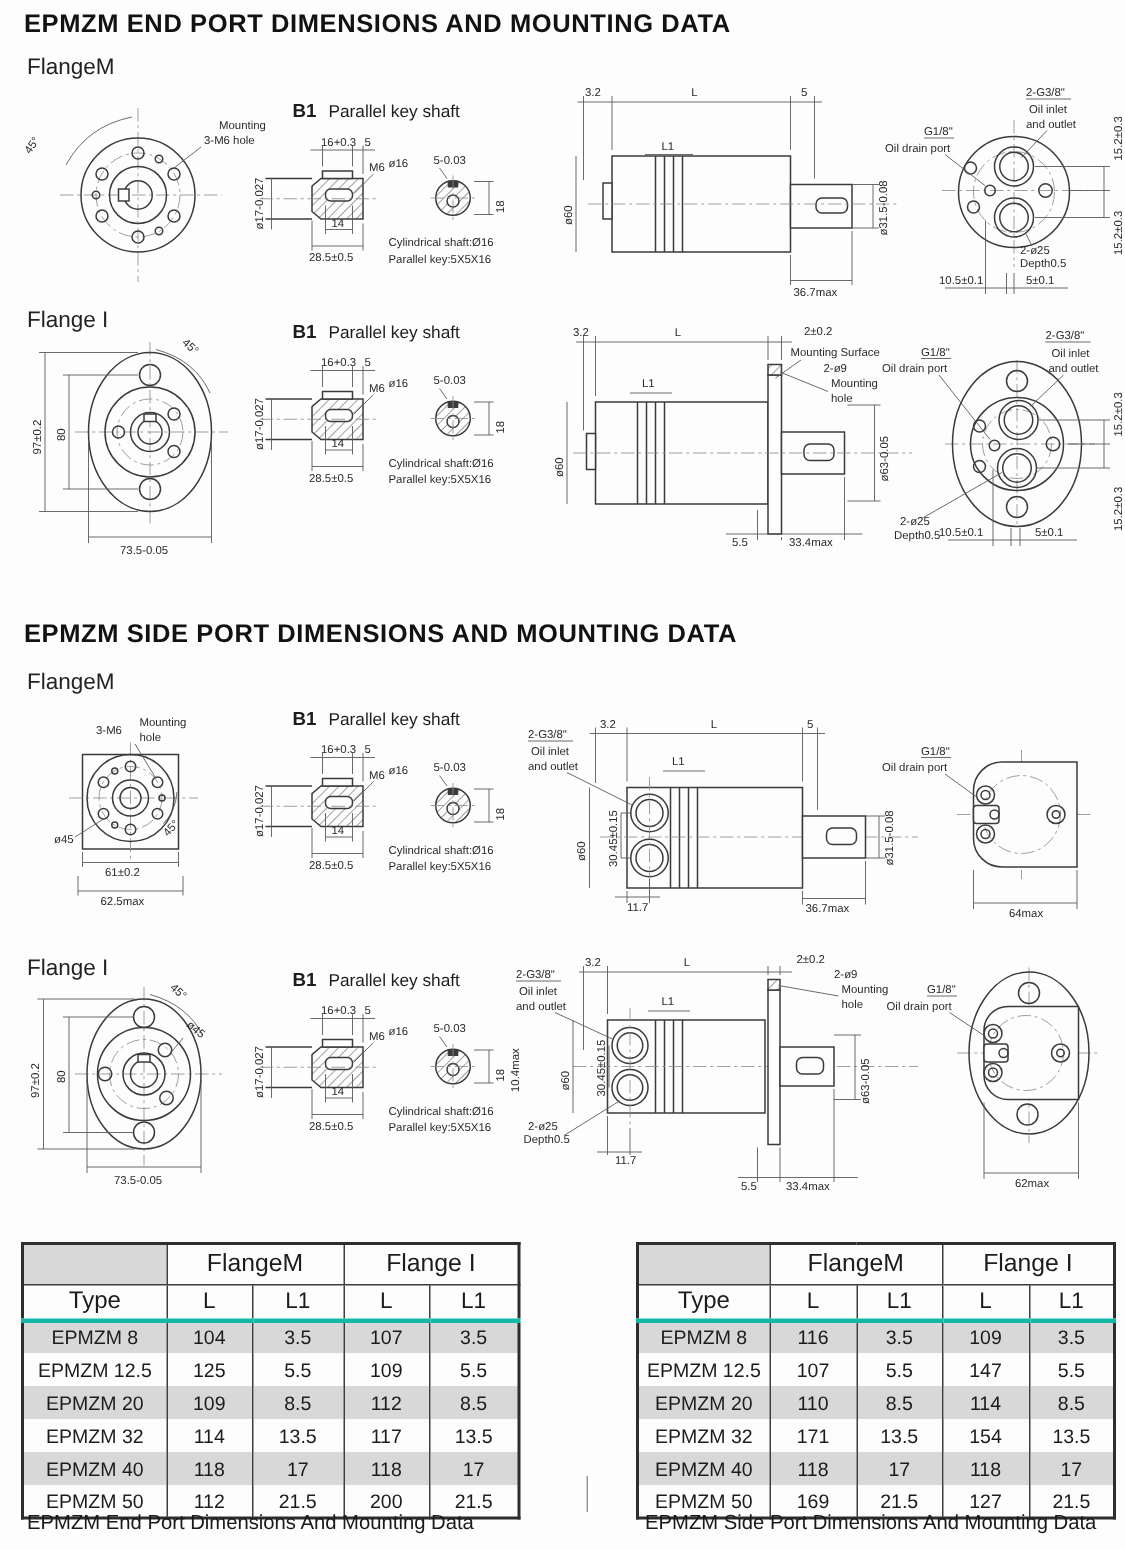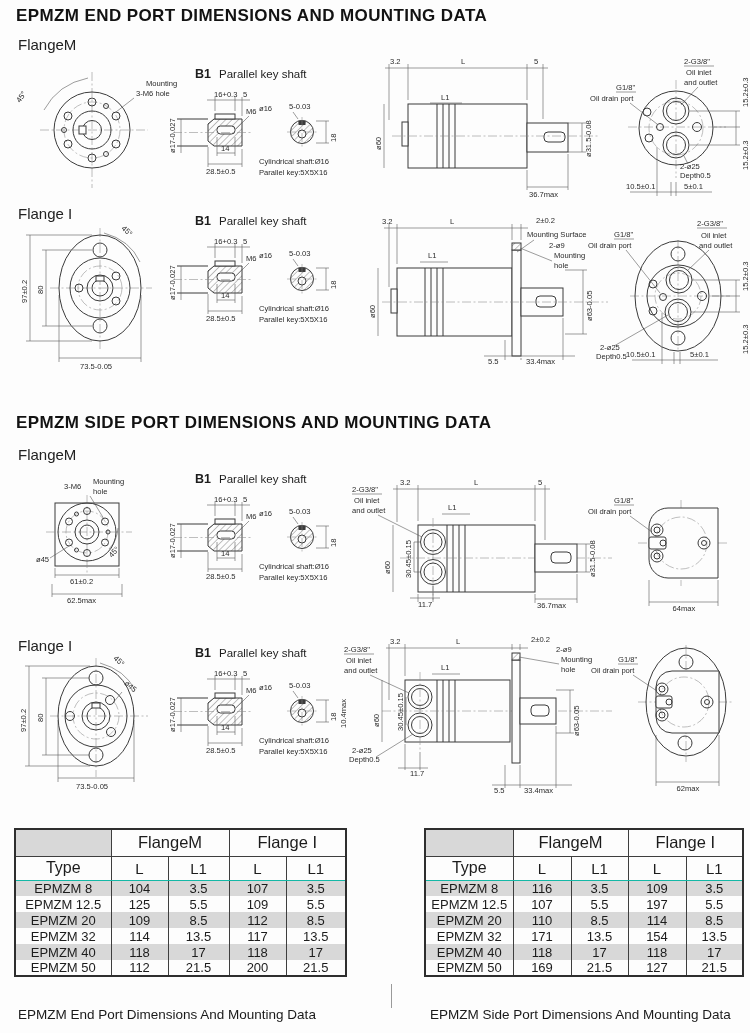--- a/index.html
+++ b/index.html
@@ -17,23 +17,23 @@
   .bh2{font-size:11.5px;fill:#1d1d1d}
   .ln{fill:none;stroke:#3b3b3b;stroke-width:1}
   .lnf{fill:#fdfdfd;stroke:#3b3b3b;stroke-width:1}
   .thin{fill:none;stroke:#5a5a5a;stroke-width:.6}
   .cl{fill:none;stroke:#8a8a8a;stroke-width:.55;stroke-dasharray:9 2.5 2 2.5}
   .hat{fill:url(#hp);stroke:#3b3b3b;stroke-width:1}
   table.dt{border-collapse:collapse;border:2px solid #2e2e2e;table-layout:fixed;background:#fdfdfd}
   .dt th,.dt td{border-left:1px solid #3e3e3e;text-align:center;font-weight:normal;overflow:hidden;white-space:nowrap}
   .dt th:first-child,.dt td:first-child{border-left:none}
   .dt tr.gh th,.dt tr.gh td{height:27px;font-size:16.5px;border-bottom:1px solid #3e3e3e}
-  .dt tr.ch td{height:24px;font-size:15px;border-bottom:1px solid #14b8a6}
+  .dt tr.ch td{height:24px;font-size:15px;border-bottom:3px solid #14b8a6}
   .dt tr.ch td.typ{font-size:16px}
-  .dt tr.dr td{height:16px;font-size:13px}
+  .dt tr.dr td{height:22px;font-size:13px}
   .dt td.corner{background:#d8d8d8}
   .dt tr.s td{background:#d8d8d8}
 </style>
 </head>
 <body>
 
 <div class="abs sec-title" style="top:6px;left:16px">EPMZM END PORT DIMENSIONS AND MOUNTING DATA</div>
 <div class="abs flange-label" style="top:36px;left:18px">FlangeM</div>
 <div class="abs flange-label" style="top:205px;left:18px">Flange I</div>
 <div class="abs sec-title" style="top:413px;left:16px">EPMZM SIDE PORT DIMENSIONS AND MOUNTING DATA</div>
@@ -616,21 +616,21 @@
           <td>EPMZM 8</td>
           <td>116</td>
           <td>3.5</td>
           <td>109</td>
           <td>3.5</td>
         </tr>
     <tr class="dr">
           <td>EPMZM 12.5</td>
           <td>107</td>
           <td>5.5</td>
-          <td>197</td>
+          <td>147</td>
           <td>5.5</td>
         </tr>
     <tr class="dr s">
           <td>EPMZM 20</td>
           <td>110</td>
           <td>8.5</td>
           <td>114</td>
           <td>8.5</td>
         </tr>
     <tr class="dr">

